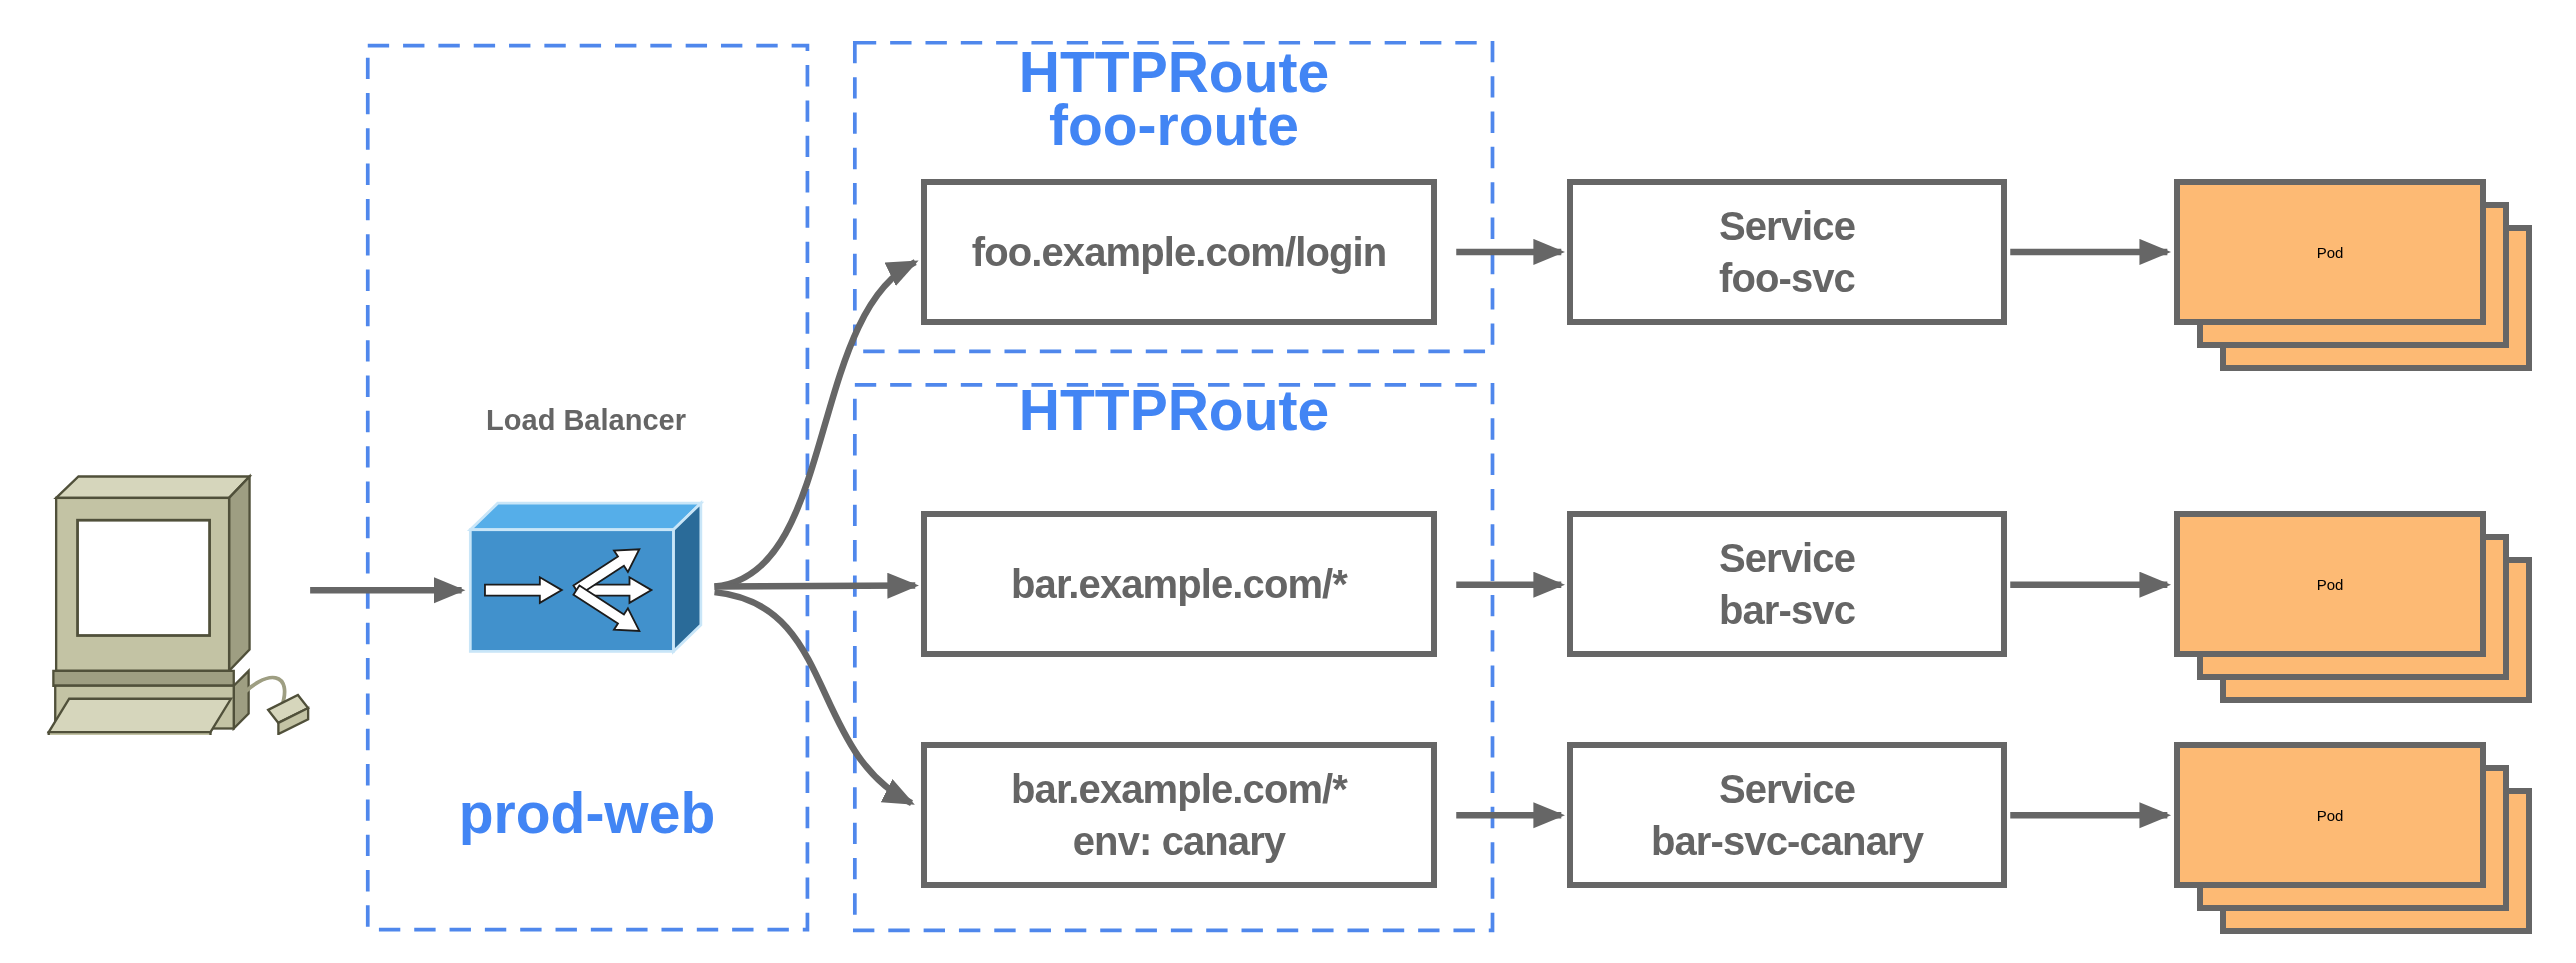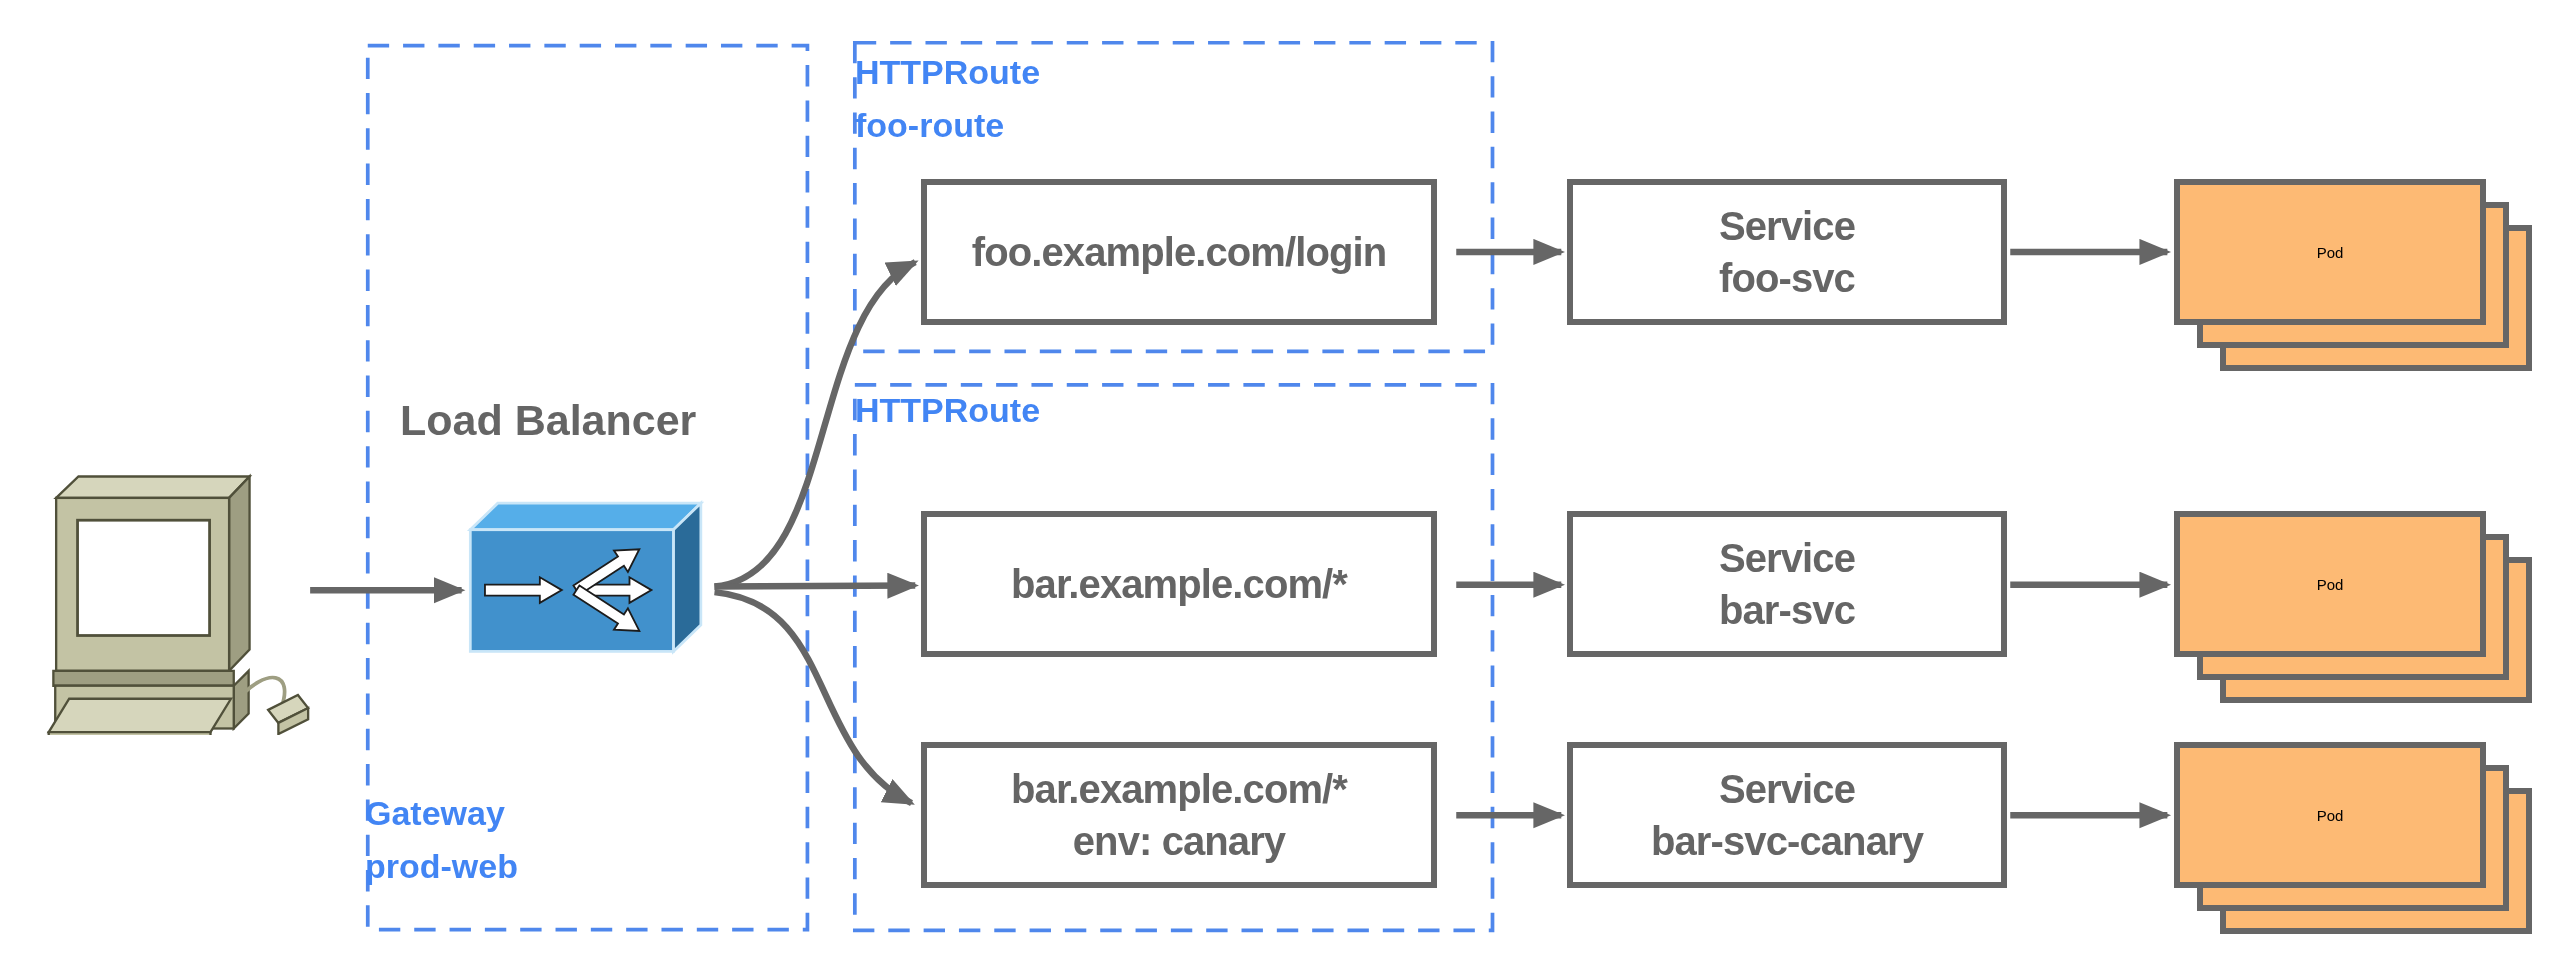--- a/index.html
+++ b/index.html
@@ -23,24 +23,24 @@
             letter-spacing:-0.9px;line-height:52px;white-space:nowrap;}
   .rule{left:921px;width:516px;height:146px;}
   .svc{left:1567px;width:440px;height:146px;}
   .pod-stack{position:absolute;left:2174px;width:363px;height:197px;}
   .pod-layer{position:absolute;width:312px;height:146px;background:#fdba74;
              border:6.5px solid var(--line_gray);box-sizing:border-box;
              display:flex;align-items:center;justify-content:center;}
   .pod-b2{left:46px;top:46px;}
   .pod-b1{left:23px;top:23px;}
   .pod-f{left:0;top:0;}
-  .title{position:absolute;text-align:left;color:var(--blue);font-weight:bold;
-         font-size:34px;line-height:53px;}
-  .lb-title{position:absolute;left:400px;top:394px;width:372px;text-align:left;
-            color:var(--text_gray);font-weight:bold;font-size:43px;line-height:53px;}
+  .title{position:absolute;text-align:center;color:var(--blue);font-weight:bold;
+         font-size:57px;line-height:53px;}
+  .lb-title{position:absolute;left:400px;top:394px;width:372px;text-align:center;
+            color:var(--text_gray);font-weight:bold;font-size:29px;line-height:53px;}
   .ico{position:absolute;}
   .pc-fill{fill:var(--pc_base);stroke:var(--pc_dark);stroke-width:2.5;}
   .pc-top{fill:var(--pc_light);stroke:var(--pc_dark);stroke-width:2.5;}
   .pc-side{fill:var(--pc_shade);stroke:var(--pc_dark);stroke-width:2.5;}
   .pc-screen{fill:var(--screen);stroke:var(--pc_dark);stroke-width:3;}
   .pc-cable{fill:none;stroke:var(--pc_shade);stroke-width:4;}
   .lb-f{fill:var(--lb_front);stroke:var(--lb_edge);stroke-width:3;}
   .lb-t{fill:var(--lb_top);stroke:var(--lb_edge);stroke-width:3;}
   .lb-s{fill:var(--lb_side);stroke:var(--lb_edge);stroke-width:3;}
   .lb-arrow{fill:#ffffff;stroke:#1c1c1c;stroke-width:2;}
@@ -99,21 +99,20 @@
     <rect class="lb-f" x="8" y="42" width="222" height="133"></rect>
     <g>
       <path class="lb-arrow" d="M24,102 h60 v-8 l24,14 l-24,14 v-8 h-60 z"></path>
       <path class="lb-arrow" d="M124,102 h58 v-8 l24,14 l-24,14 v-8 h-58 z"></path>
       <path class="lb-arrow" transform="rotate(-33 124 108)" d="M124,102 h58 v-8 l24,14 l-24,14 v-8 h-58 z"></path>
       <path class="lb-arrow" transform="rotate(33 124 108)" d="M124,102 h58 v-8 l24,14 l-24,14 v-8 h-58 z"></path>
     </g>
   </svg>
 
   <div class="title" style="left:365px;top:787px;width:444px">
-    <div>Gateway</div>
     <div>prod-web</div>
   </div>
 
   <div class="title" style="left:855px;top:46px;width:638px">
     <div>HTTPRoute</div>
     <div>foo-route</div>
   </div>
 
   <div class="title" style="left:855px;top:384px;width:638px">
     <div>HTTPRoute</div>

